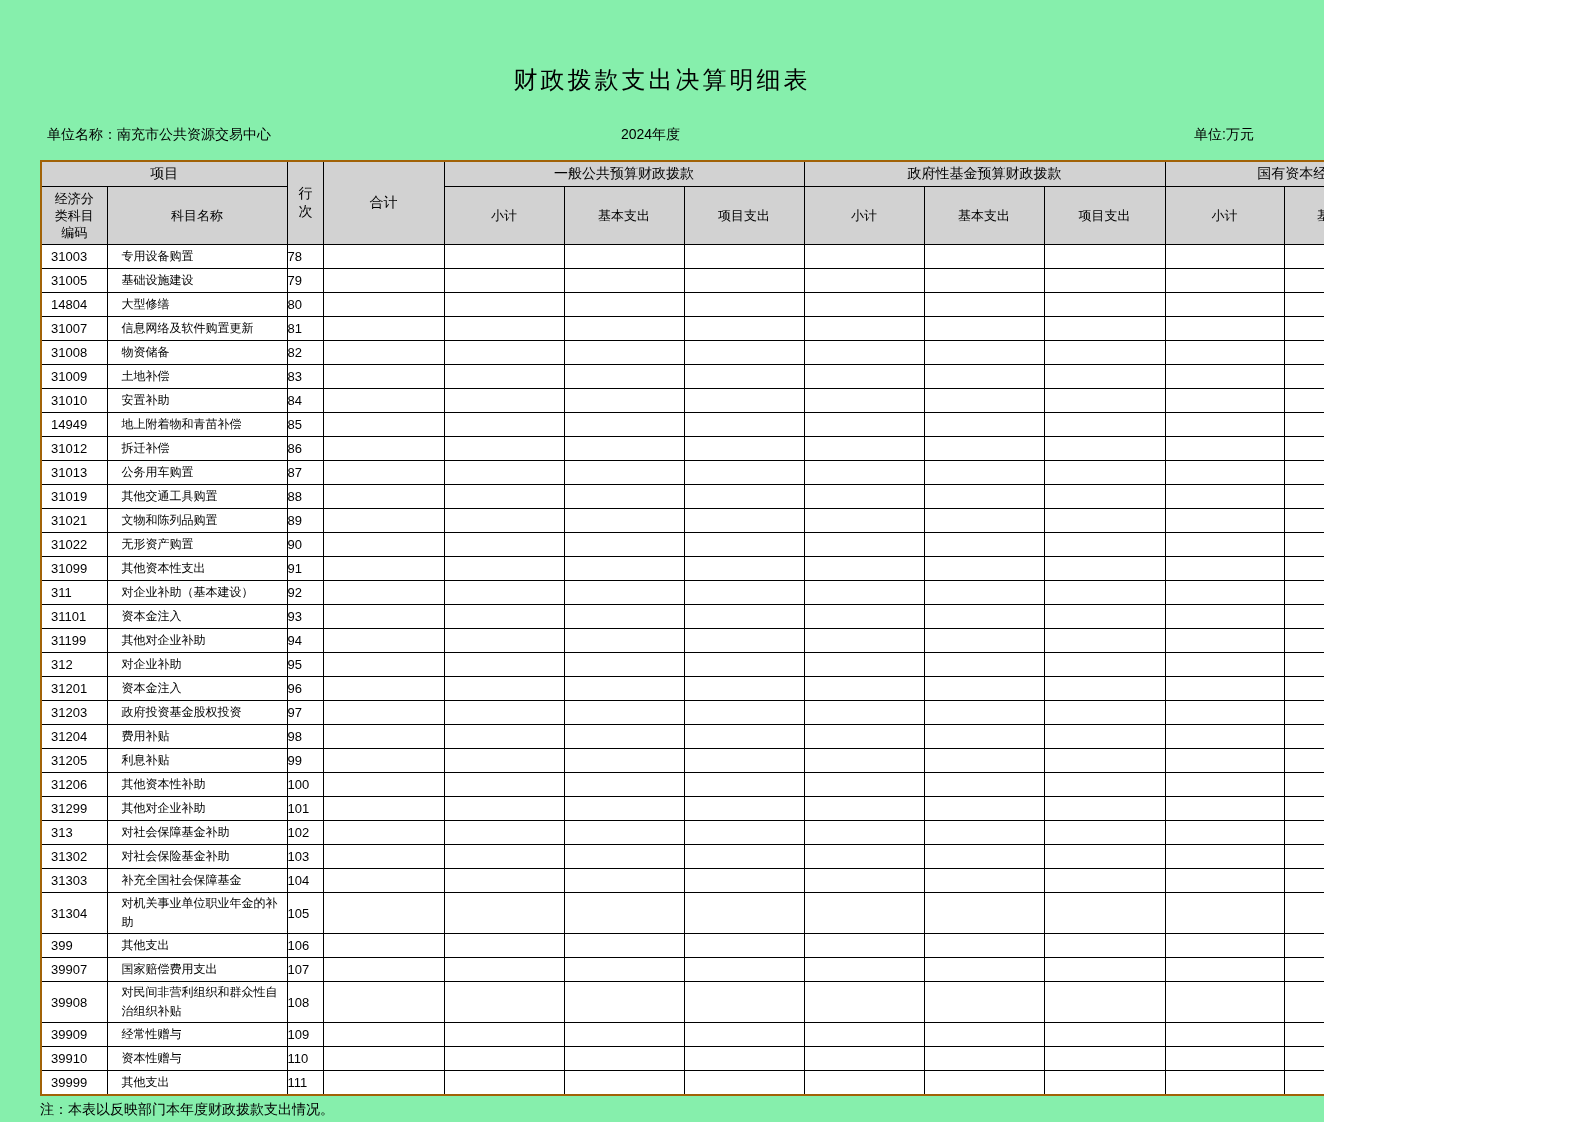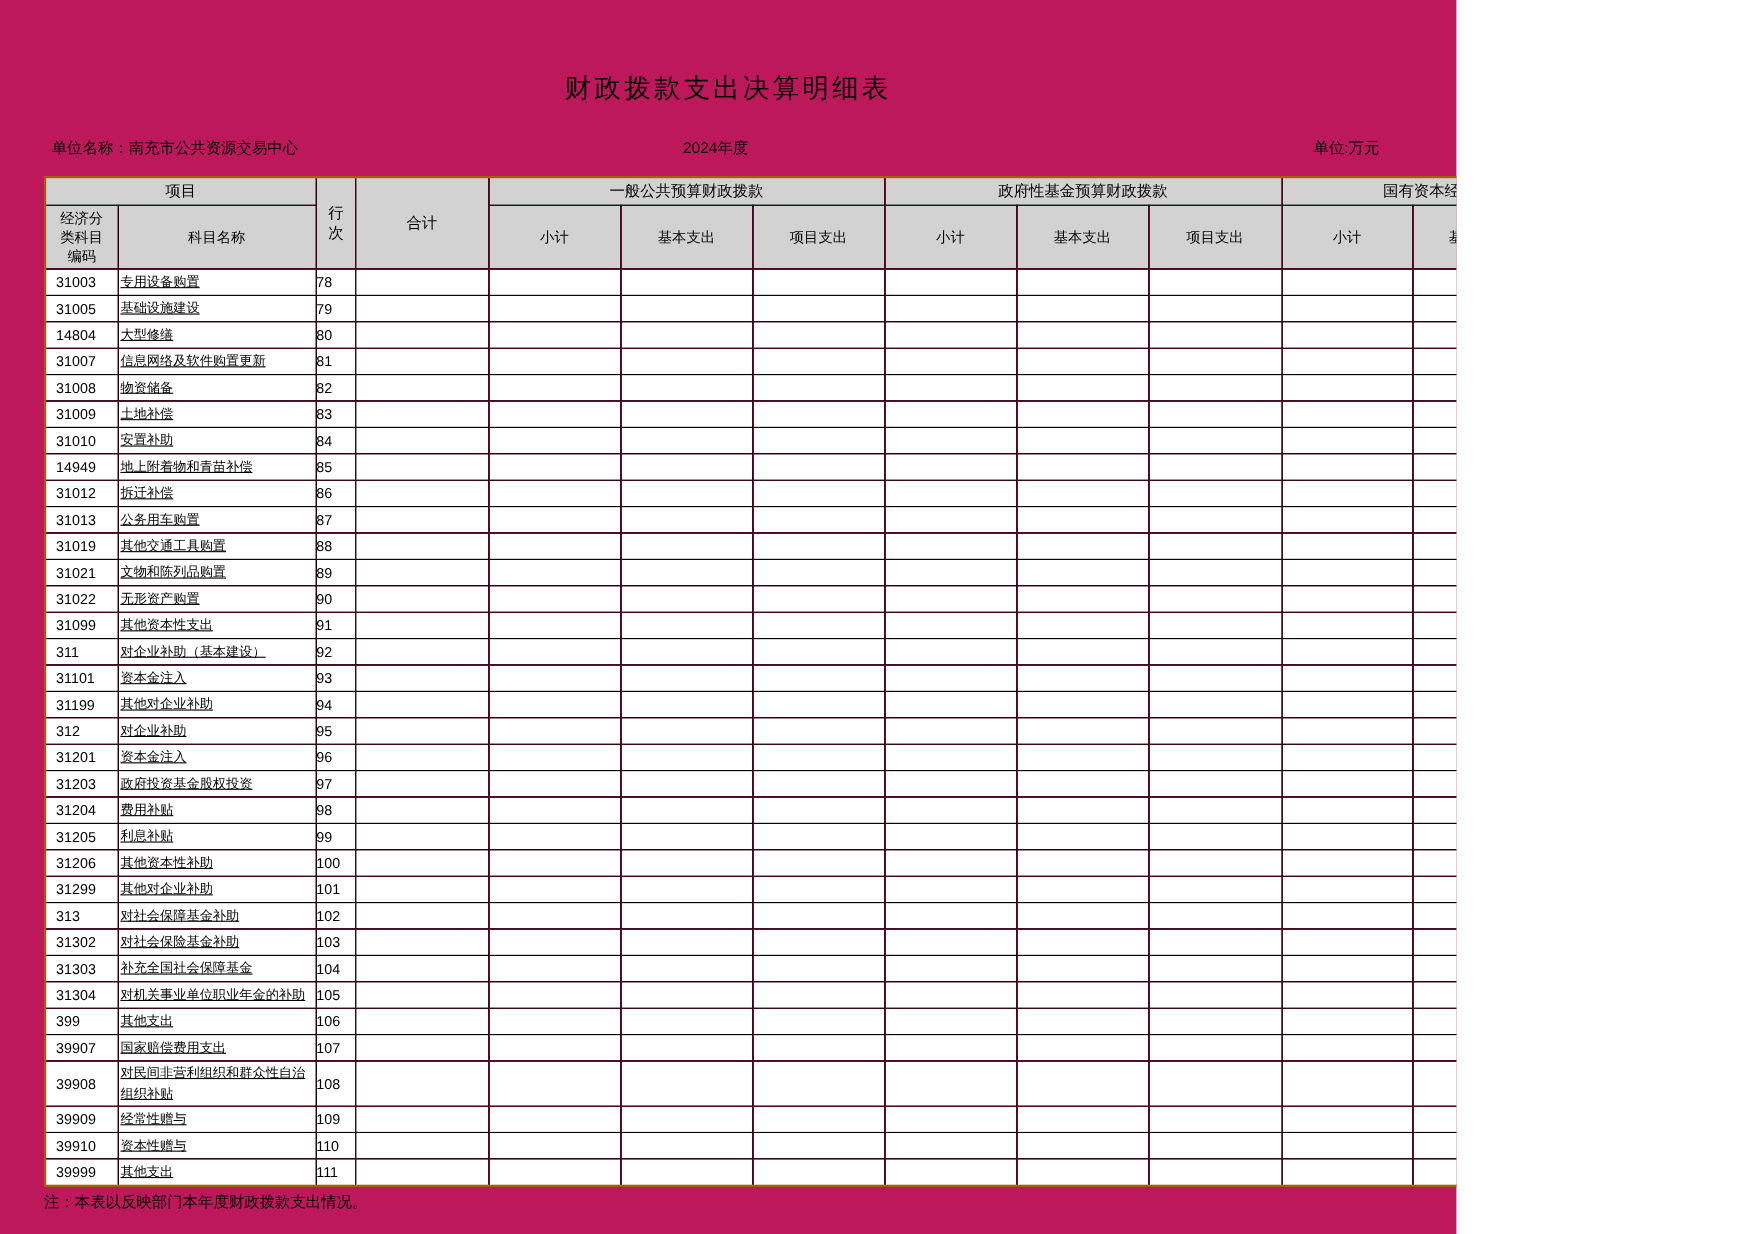--- a/index.html
+++ b/index.html
@@ -1,21 +1,21 @@
 <!DOCTYPE html>
 <html><head>
 <meta charset="utf-8">
 <style>
   html,body { margin:0; padding:0; }
   body {
     width:1587px; height:1122px;
     background:#ffffff; color:#000;
     font-family:"Liberation Sans","DejaVu Sans",sans-serif;
   }
-  .page { position:relative; width:1324px; height:1122px; overflow:hidden; background:#be185d; }
+  .page { position:relative; width:1324px; height:1122px; overflow:hidden; background:#86efac; }
 
   .doc-title {
     padding-top:64px;
     text-align:center;
     font-family:"Liberation Serif","DejaVu Serif",serif;
     font-size:24px; letter-spacing:3px; font-weight:400;
   }
   .form-label {
     margin:20px 70px 0 0;
     text-align:right; font-size:14px;
@@ -45,21 +45,21 @@
     font-weight:400; text-align:center;
     padding:0;
   }
   tr.h1 th { height:24px; font-size:14px; }
   tr.h2 th { height:57px; font-size:13px; line-height:17px; }
   th.h-code   { padding:0 9px; }
   th.h-lineno { padding:0 11px; }
 
   tbody td { height:21px; font-size:13px; line-height:19px; padding:0; background:#fff; }
   td.c-code { padding-left:9px; }
-  td.c-subject-name { padding:1px 4px 1px 2px; font-size:12px; line-height:19px;text-decoration:underline; }
+  td.c-subject-name { padding:1px 4px 1px 14px; font-size:12px; line-height:19px; }
   td.c-line-no { text-align:left; }
   td.c-val { }
 
   .note { margin:5px 0 0 40px; font-size:14px; }
 </style>
 </head>
 <body>
 
 <div class="page">
 

